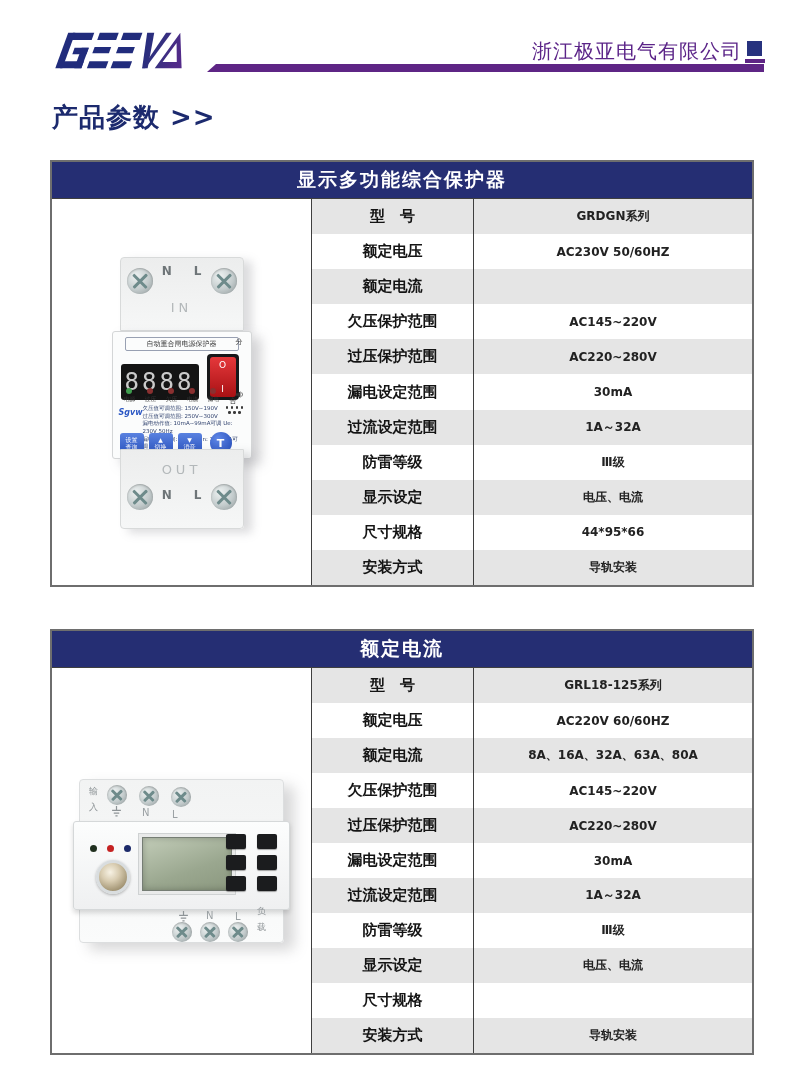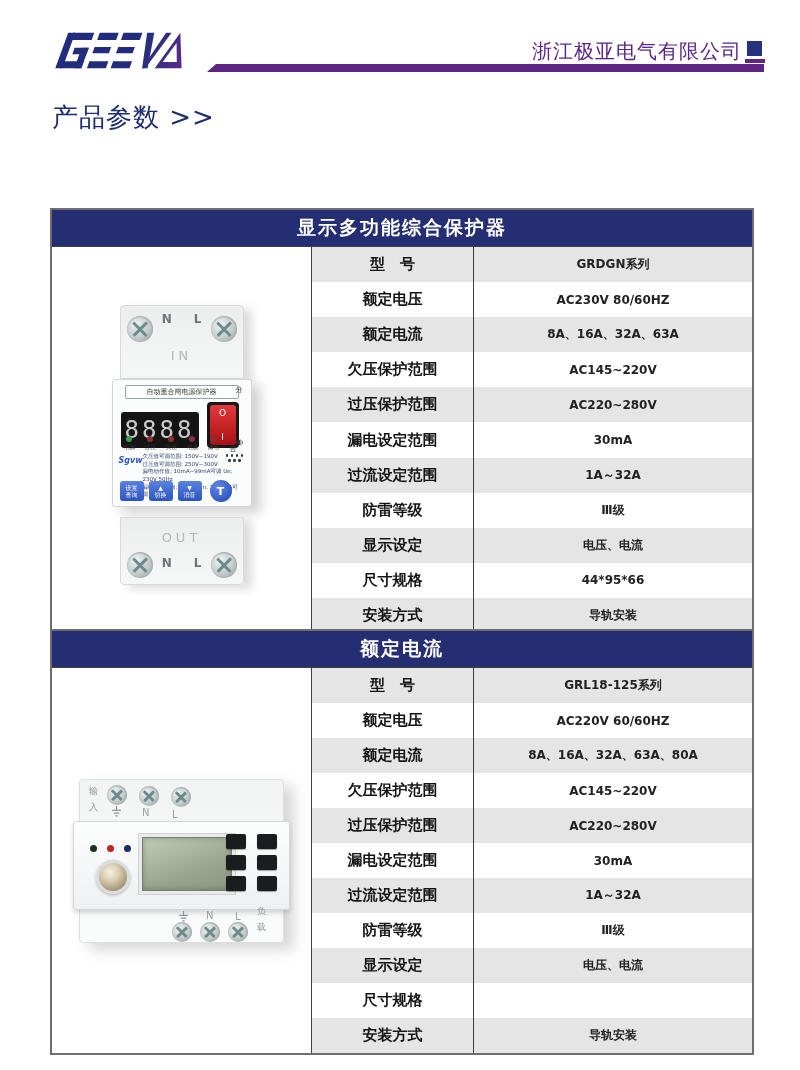--- a/index.html
+++ b/index.html
@@ -7,25 +7,25 @@
   .page{position:absolute;inset:0;}
 
   
   .logo{position:absolute;left:54px;top:26px;}
   .hbar{position:absolute;left:207px;top:64px;width:557px;height:8px;background:#5e2585;clip-path:polygon(9px 0,100% 0,100% 100%,0 100%);}
   .company{position:absolute;top:38px;right:58px;font-size:20px;font-weight:normal;color:#5b2488;letter-spacing:1px;}
   .brand-square{position:absolute;left:747px;top:41px;width:15px;height:15px;background:#27327e;}
   .brand-square-bar{position:absolute;left:745px;top:59px;width:20px;height:4px;background:#5e2585;}
 
   
-  .section-title{position:absolute;left:52px;top:100px;font-size:26px;font-weight:normal;color:#1c2a6e;letter-spacing:1px;}
+  .section-title{position:absolute;left:52px;top:100px;font-size:26px;font-weight:bold;color:#1c2a6e;letter-spacing:1px;}
 
   
   .spec-table{position:absolute;left:50px;width:704px;border:2px solid #6e6e6e;box-sizing:border-box;background:#fff;}
-  #table1{top:160px;margin-top:48px;}
+  #table1{top:160px;}
   #table2{top:629px;}
   .spec-header{height:36px;background:#252e73;color:#fff;font-size:19px;font-weight:bold;display:flex;align-items:center;justify-content:center;letter-spacing:2px;border-bottom:1.5px solid #3f3f3f;}
   .spec-body{display:flex;height:386px;}
   #table2 .spec-body{height:385px;}
   .image-cell{width:260px;border-right:1.5px solid #3f3f3f;box-sizing:border-box;display:flex;align-items:center;justify-content:center;background:#fff;}
   .rows-col{flex:1;display:flex;flex-direction:column;}
   .spec-row{flex:1;display:flex;}
   .spec-row:nth-child(odd){background:#e5e5e5;}
   .cell{display:flex;align-items:center;justify-content:center;box-sizing:border-box;font-weight:bold;}
   .cell.label{width:162px;border-right:1.5px solid #3f3f3f;font-weight:bold;font-size:15px;color:#141414;}
@@ -36,21 +36,21 @@
   .screw::before,.screw::after{content:"";position:absolute;left:50%;top:50%;width:72%;height:2.5px;background:#6e8b8b;border-radius:1px;}
   .screw::before{transform:translate(-50%,-50%) rotate(45deg);}
   .screw::after{transform:translate(-50%,-50%) rotate(-45deg);}
   .s26{width:26px;height:26px;}
   .s20{width:20px;height:20px;}
 
   
   .dev1{width:140px;height:270px;position:relative;}
   .dev1-top,.dev1-bottom{position:absolute;left:8px;width:124px;background:linear-gradient(#eceded,#f6f7f7);border:1px solid #d8dada;box-sizing:border-box;box-shadow:8px 4px 10px rgba(130,130,135,.28);}
   .dev1-top{top:0;height:74px;border-radius:4px 4px 0 0;}
-  .dev1-bottom{top:212px;height:68px;border-radius:0 0 4px 4px;}
+  .dev1-bottom{top:192px;height:80px;border-radius:0 0 4px 4px;}
   .nl-row{position:absolute;left:0;right:0;display:flex;justify-content:center;gap:22px;font-size:12px;font-weight:bold;color:#6e7578;}
   .dir-label{position:absolute;left:0;right:0;text-align:center;font-size:13px;color:#b3b8ba;letter-spacing:4px;}
   .dev1-panel{position:absolute;top:74px;left:0;width:140px;height:128px;background:#fbfcfc;border:1px solid #d4d6d7;border-radius:3px;box-sizing:border-box;box-shadow:9px 6px 12px rgba(130,130,135,.35);}
   .p1-title{margin:5px auto 0;width:112px;border:1px solid #98a0b2;border-radius:2px;font-size:7px;text-align:center;color:#333;padding:1px 0;}
   .p1-fen{position:absolute;top:5px;right:8px;font-size:7px;color:#333;}
   .p1-he{position:absolute;top:64px;right:14px;font-size:7px;color:#333;}
   .p1-main{display:flex;align-items:flex-end;margin:3px 6px 0 8px;}
   .p1-display{width:78px;height:36px;margin-top:3px;background:#141414;border-radius:3px;color:rgba(235,235,235,.85);font-family:"DejaVu Sans Mono","Liberation Mono",monospace;font-size:24px;line-height:36px;text-align:center;letter-spacing:3px;}
   .p1-switch{margin-left:8px;width:32px;height:46px;background:#17181a;border-radius:4px;padding:3px;box-sizing:border-box;}
   .p1-rocker{width:100%;height:100%;background:linear-gradient(#e5383b,#a91114);border-radius:3px;color:#fff;display:flex;flex-direction:column;align-items:center;justify-content:space-between;font-size:9px;padding:3px 0;box-sizing:border-box;}
@@ -226,25 +226,24 @@
         </div>
 
       </div>
       <div class="rows-col">
           <div class="spec-row">
             <div class="cell label">型　号</div>
             <div class="cell value">GRDGN系列</div>
           </div>
           <div class="spec-row">
             <div class="cell label">额定电压</div>
-            <div class="cell value">AC230V 80/60HZ</div>
+            <div class="cell value">AC230V 50/60HZ</div>
           </div>
           <div class="spec-row">
             <div class="cell label">额定电流</div>
-            <div class="cell value">8A、16A、32A、63A</div>
           </div>
           <div class="spec-row">
             <div class="cell label">欠压保护范围</div>
             <div class="cell value">AC145~220V</div>
           </div>
           <div class="spec-row">
             <div class="cell label">过压保护范围</div>
             <div class="cell value">AC220~280V</div>
           </div>
           <div class="spec-row">

